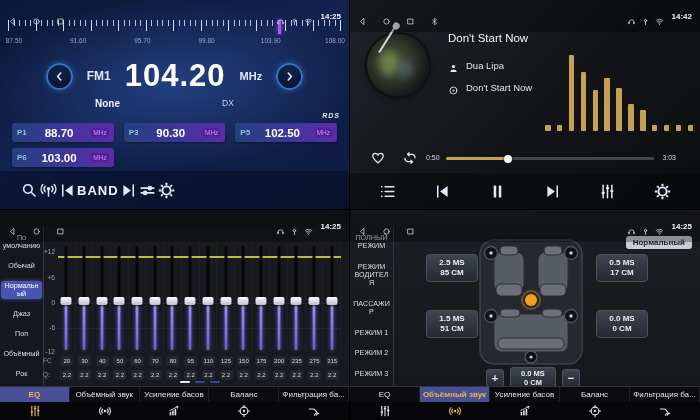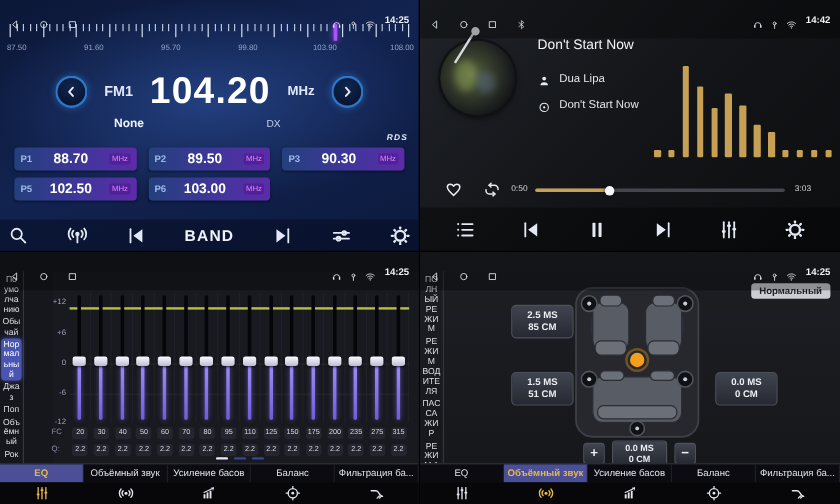--- a/index.html
+++ b/index.html
@@ -39,22 +39,22 @@
   .sub-row { position:absolute; top:98px; left:0; right:0; height:14px; }
   .pty { position:absolute; left:95px; font-size:10px; font-weight:bold; color:#eef3fc; }
   .dx  { position:absolute; left:222px; font-size:8.5px; color:#c3d0ea; }
   .rds { position:absolute; right:9px; top:112px; font-size:7px; font-style:italic; font-weight:bold; color:#e3e9f5; letter-spacing:1px; }
   .presets { position:absolute; top:123px; left:12px; right:12px; display:grid; grid-template-columns:1fr 1fr 1fr; gap:6px 10px; }
   .preset { height:19px; border-radius:3px; background:linear-gradient(90deg,#24407d 0%,#40369b 55%,#5c2ca8 100%);
             display:flex; align-items:center; padding:0 5px; gap:4px; box-shadow:0 1px 2px rgba(0,0,0,.4); }
   .p-num { font-size:8px; color:#9db9ea; font-weight:bold; }
   .p-freq { flex:1; text-align:center; font-size:11.5px; color:#ffffff; font-weight:bold; }
   .p-unit { font-size:6.5px; color:#d98cf2; background:rgba(80,20,150,.55); border-radius:2px; padding:1px 2px; }
-  .tl-toolbar { position:absolute; bottom:0; left:0; right:0; height:26px; background:rgba(4,9,24,.45);
-                display:flex; align-items:center; justify-content:space-between; padding:0 6px; }
+  .tl-toolbar { position:absolute; bottom:0; left:0; right:0; height:38px; background:rgba(4,9,24,.45);
+                display:flex; align-items:center; justify-content:flex-start; padding:0 20px; }
   .tbicon { width:19px; height:19px; color:#e3e9f4; }
   .band-btn { font-size:13px; color:#eef2fa; letter-spacing:1px; font-weight:bold; }
 
   
   .album { position:absolute; left:17px; top:34px; width:62px; height:62px; border-radius:50%;
            background:radial-gradient(circle at 42% 45%, #5a6648 0%, #39402e 30%, #15171a 72%, #000 100%);
            box-shadow:0 0 0 2px #101114, 0 2px 6px rgba(0,0,0,.6); }
   .album .blob { position:absolute; border-radius:50%; filter:blur(3px); }
   .tonearm { position:absolute; left:27px; top:-7px; width:2px; height:30px; background:#d8dade; transform:rotate(32deg); transform-origin:top center; }
   .tonearm::before { content:""; position:absolute; top:-5px; left:-2.5px; width:7px; height:7px; border-radius:50%; background:#e8eaee; }
@@ -69,21 +69,21 @@
   .repeat-btn { position:absolute; left:52px; top:0; width:16px; height:16px; color:#e8eaee; }
   .t-elapsed { position:absolute; left:76px; top:4px; font-size:7px; color:#d6d8dc; }
   .prog-track { position:absolute; left:96px; right:46px; top:7px; height:3px; border-radius:2px; background:#43464c; }
   .prog-fill { position:absolute; left:0; top:0; bottom:0; width:30%; background:#c5a055; border-radius:2px; }
   .prog-thumb { position:absolute; left:30%; top:50%; transform:translate(-50%,-50%); width:8px; height:8px; border-radius:50%; background:#f4f5f7; box-shadow:0 0 3px rgba(0,0,0,.7); }
   .t-total { position:absolute; right:24px; top:4px; font-size:7px; color:#d6d8dc; }
   .tr-toolbar { position:absolute; bottom:0; left:0; right:0; height:36px; background:rgba(0,0,0,.35);
                 display:flex; align-items:center; justify-content:space-around; padding:0 10px; }
 
   
-  .side { position:absolute; left:0; top:16px; bottom:34px; width:20px; border-right:1px solid #33353f;
+  .side { position:absolute; left:0; top:16px; bottom:34px; width:44px; border-right:1px solid #33353f;
           display:flex; flex-direction:column; justify-content:space-around; padding:2px 1px; }
   .side-item { font-size:7.2px; line-height:1.15; color:#dcdee6; text-align:center; overflow-wrap:anywhere; padding:1px 1px; border-radius:3px; }
   .side-item.sel { background:#4a55b2; color:#fff; box-shadow:0 0 4px rgba(90,110,220,.6); }
   .tabbar { position:absolute; left:0; right:0; top:176px; height:16px; display:flex; background:#0b0b10; border-top:1px solid #31323c; }
   .tab { flex:1; font-size:8px; line-height:15px; text-align:center; color:#e0e3ea; border-right:1px solid #1d1e26; white-space:nowrap; overflow:hidden; }
   .tab.active { background:#4a4f96; color:#e9b74b; font-weight:bold; }
   .iconrow { position:absolute; left:0; right:0; top:192px; height:18px; display:flex; background:#07070a; }
   .iconcell { flex:1; display:flex; align-items:center; justify-content:center; }
   .iconcell .sicon { width:14px; height:14px; color:#e3e6ee; }
   .iconcell.active .sicon { color:#e9b74b; }
@@ -247,25 +247,20 @@
       <span class="dx">DX</span>
     </div>
     <span class="rds">RDS</span>
     <div class="presets" id="r-presets">
         <div class="preset">
           <span class="p-num">P1</span>
           <span class="p-freq">88.70</span>
           <span class="p-unit">MHz</span>
         </div>
         <div class="preset">
-          <span class="p-num">P2</span>
-          <span class="p-freq">89.50</span>
-          <span class="p-unit">MHz</span>
-        </div>
-        <div class="preset">
           <span class="p-num">P3</span>
           <span class="p-freq">90.30</span>
           <span class="p-unit">MHz</span>
         </div>
         <div class="preset">
           <span class="p-num">P5</span>
           <span class="p-freq">102.50</span>
           <span class="p-unit">MHz</span>
         </div>
         <div class="preset">
@@ -849,20 +844,24 @@
     </div>
 
     <div class="delay" style="left:76px; top:44px;">
       <span>2.5 MS</span>
       <span>85 CM</span>
     </div>
     <div class="delay" style="left:76px; top:100px;text-align:right;">
       <span>1.5 MS</span>
       <span>51 CM</span>
     </div>
+    <div class="delay" style="left:246px; top:44px;">
+      <span>0.5 MS</span>
+      <span>17 CM</span>
+    </div>
     <div class="delay" style="left:246px; top:100px;">
       <span>0.0 MS</span>
       <span>0 CM</span>
     </div>
 
     <div class="stepper">
       <div class="step-btn">+</div>
       <div class="step-val">
         <span>0.0 MS</span>
         <span>0 CM</span>

